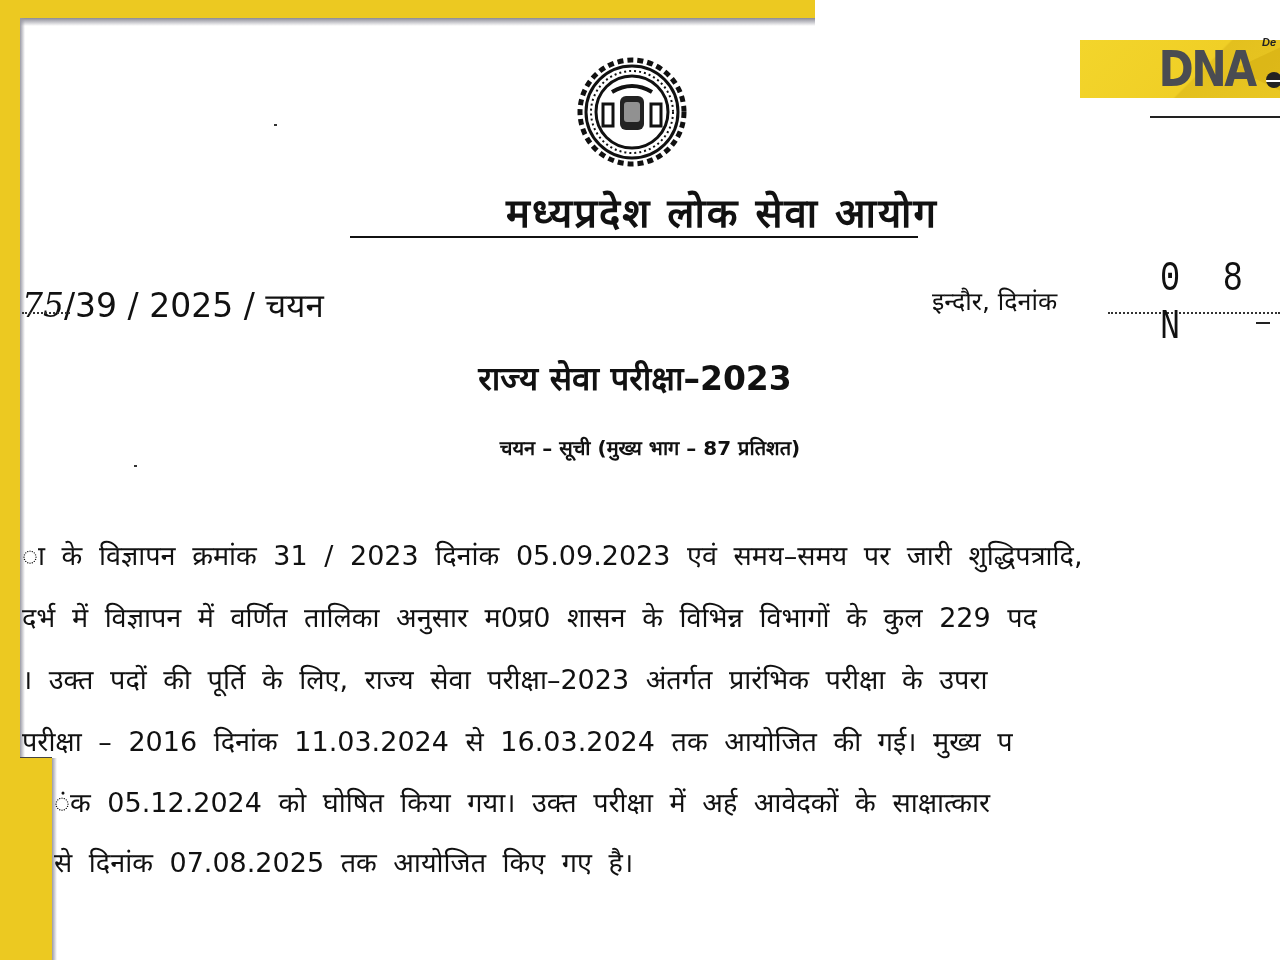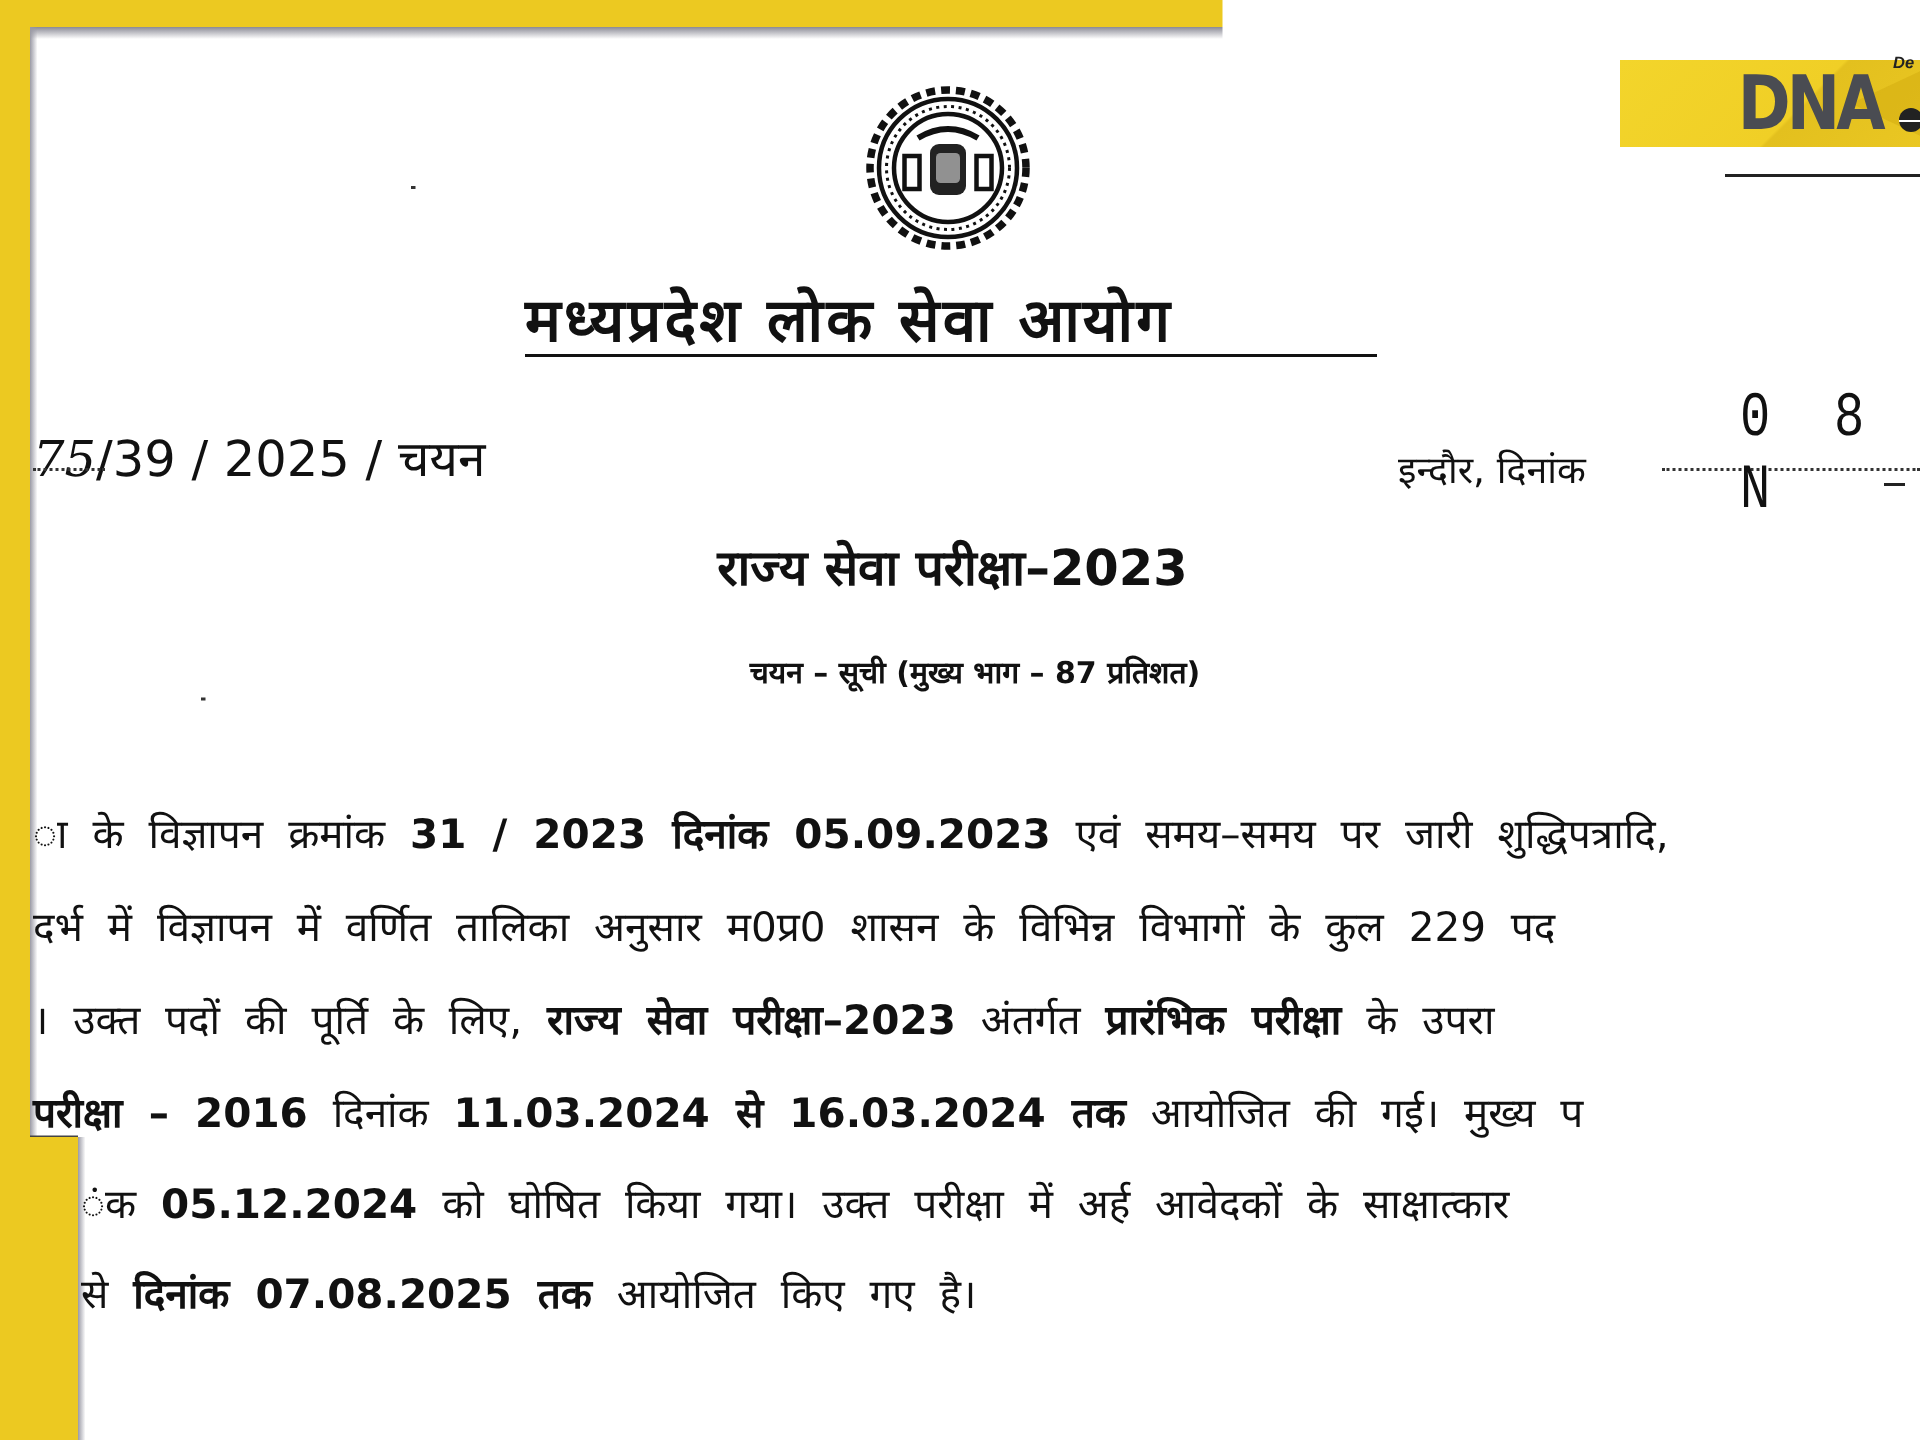--- a/index.html
+++ b/index.html
@@ -70,40 +70,40 @@
   }
 
   
   .seal {
     position: absolute; left: 572px; top: 52px; width: 120px; height: 120px;
   }
 
   .stray-dot { position: absolute; width: 3px; height: 2px; background: #333; }
 
   .title {
-    position: absolute; left: 350px; top: 184px; width: 570px;
-    text-align: left; font-size: 40px; font-weight: bold; letter-spacing: 2px;
+    position: absolute; left: 368px; top: 184px; width: 570px;
+    text-align: right; font-size: 40px; font-weight: bold; letter-spacing: 2px;
     font-family: "DejaVu Sans", sans-serif;
   }
   .title-underline {
     position: absolute; left: 350px; top: 236px; width: 568px; height: 2px; background: #111;
   }
 
   .ref-line {
     position: absolute; left: 22px; top: 282px; font-size: 33px;
     font-family: "DejaVu Sans", sans-serif; white-space: nowrap;
   }
   .ref-hand { font-style: italic; font-family: "DejaVu Serif", serif; }
   .ref-dots {
     position: absolute; left: 22px; top: 312px; width: 48px; border-top: 2px dotted #333;
   }
 
   .place-date {
     position: absolute; left: 932px; top: 283px; font-size: 25px;
-    font-family: "DejaVu Sans", sans-serif; white-space: nowrap; margin-top: 12px;
+    font-family: "DejaVu Sans", sans-serif; white-space: nowrap;
   }
   .date-dots {
     position: absolute; left: 1108px; top: 312px; width: 172px; border-top: 2px dotted #333;
   }
   .date-stamp {
     position: absolute; left: 1160px; top: 255px; font-size: 42px;
     font-family: "Liberation Mono", monospace; letter-spacing: 14px;
     transform: scaleX(0.8); transform-origin: left;
   }
   .date-dash {
@@ -116,21 +116,21 @@
   }
   .list-title {
     position: absolute; left: 340px; top: 434px; width: 620px; text-align: center;
     font-size: 20px; font-weight: bold; font-family: "DejaVu Sans", sans-serif;
   }
 
   .para-line {
     position: absolute; left: 22px; right: -40px; font-size: 27px; white-space: nowrap;
     font-family: "DejaVu Sans", sans-serif; word-spacing: 8px;
   }
-  .para-line b { font-weight: bold; }
+  .para-line b { font-weight: normal; }
   .para-line.lower { left: 54px; }
 </style>
 </head>
 <body>
 
 <div class="frame-top"></div>
 <div class="frame-left-upper"></div>
 <div class="frame-left-lower"></div>
 <div class="doc-shadow-top"></div>
 <div class="doc-shadow-left"></div>

